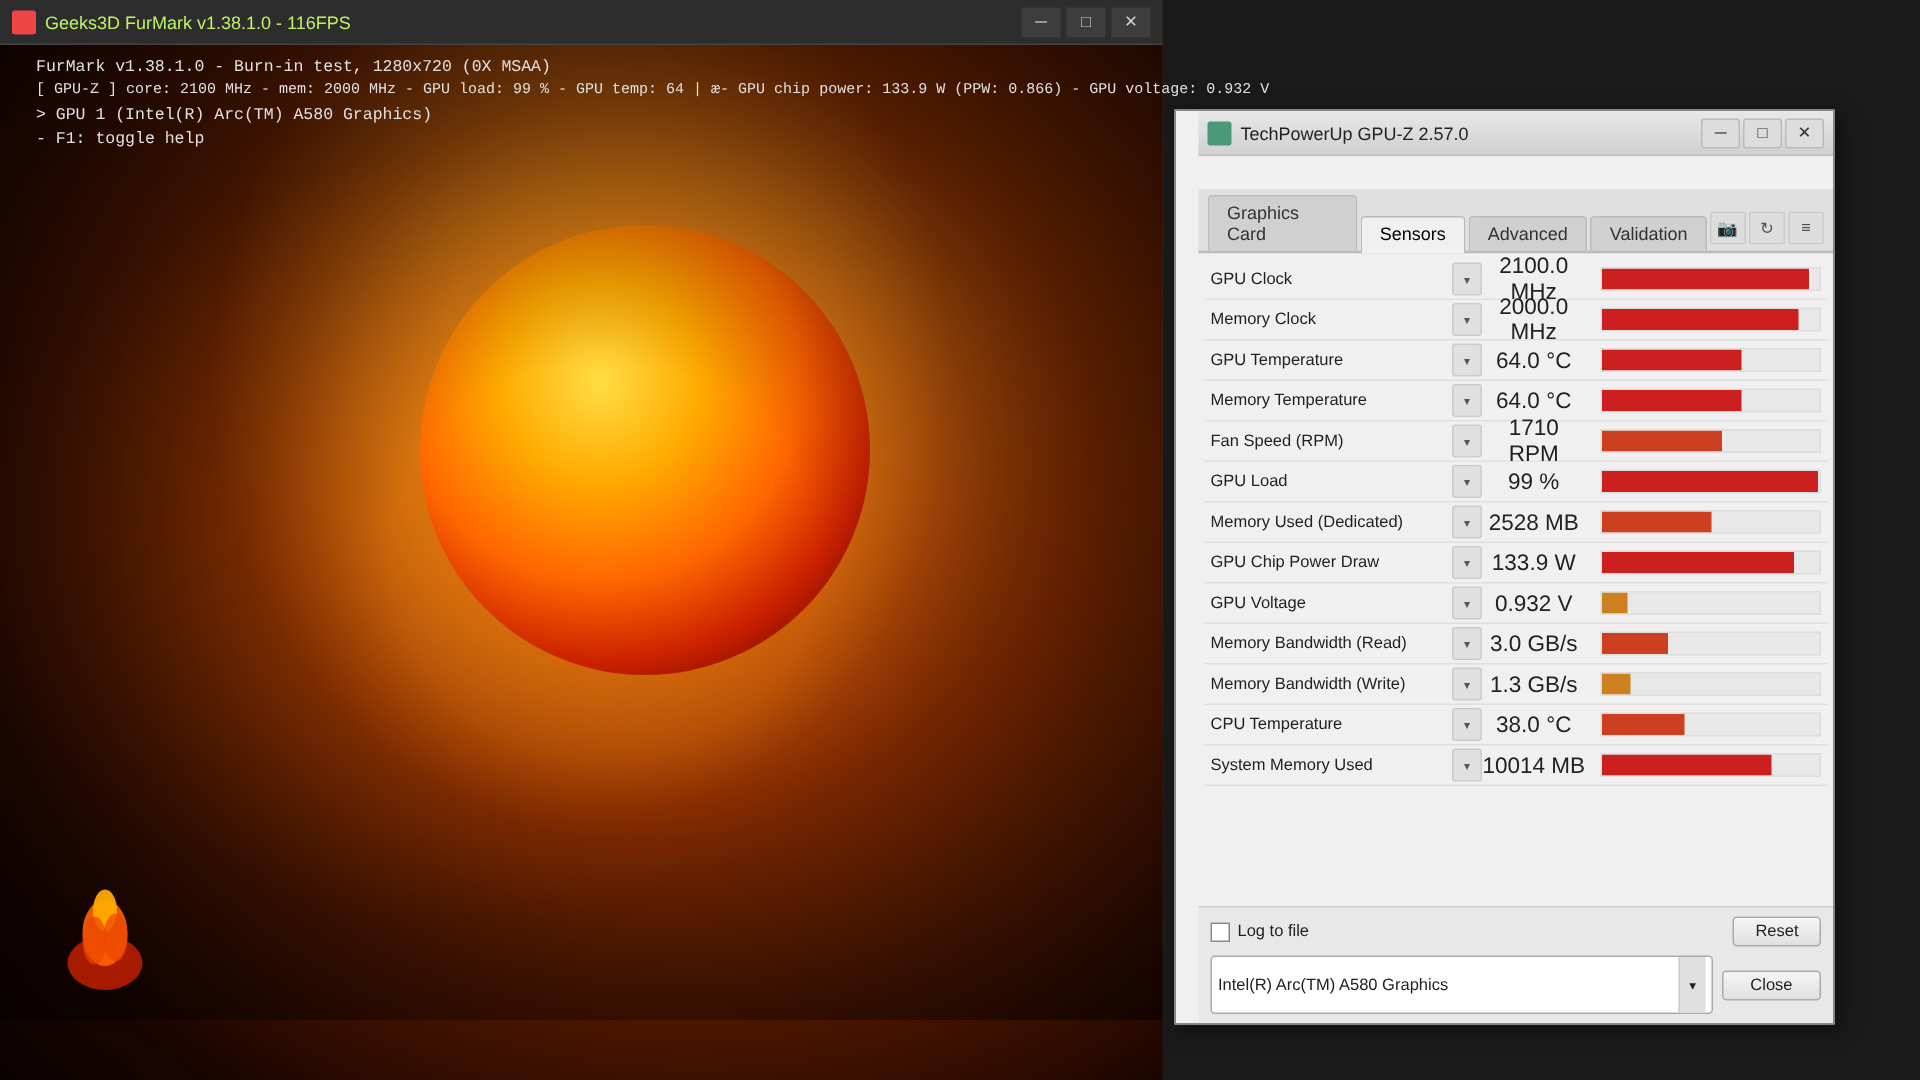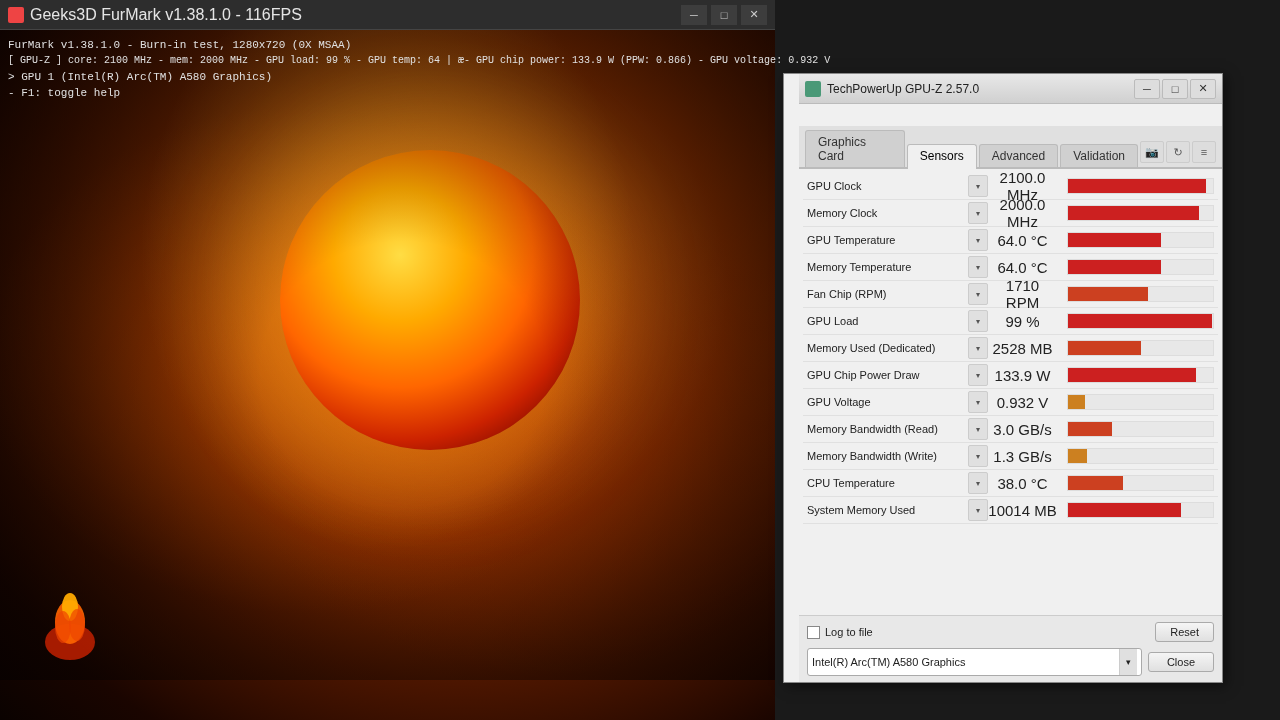--- a/index.html
+++ b/index.html
@@ -51,22 +51,22 @@
     #furmark-titlebar .icon {
       width: 16px;
       height: 16px;
       background: #e44;
       border-radius: 2px;
       margin-right: 6px;
       flex-shrink: 0;
     }
 
     #furmark-titlebar .title {
-      color: #e5e5e5;
-      font-size: 16px;
+      color: #bef264;
+      font-size: 12px;
     }
 
     #furmark-titlebar .controls {
       margin-left: auto;
       display: flex;
       gap: 4px;
     }
 
     #furmark-titlebar .ctrl-btn {
       width: 26px;
@@ -78,21 +78,21 @@
       cursor: pointer;
       display: flex;
       align-items: center;
       justify-content: center;
     }
 
     
     #furmark-overlay {
       position: absolute;
       top: 33px;
-      left: 0;
+      left: 16px;
       width: 866px;
       padding: 4px 8px;
       z-index: 10;
     }
 
     #furmark-overlay .line {
       font-size: 11px;
       line-height: 16px;
       color: #e0e0e0;
       font-family: 'Courier New', monospace;
@@ -330,21 +330,21 @@
     }
 
     #gpuz-bottom-bottom {
       display: flex;
       align-items: center;
       gap: 6px;
     }
 
     .gpu-select {
       flex: 1;
-      height: 28px;
+      height: 39px;
       background: white;
       border: 1px solid #aaa;
       border-radius: 3px;
       font-size: 11px;
       color: #222;
       padding: 0 4px;
       display: flex;
       align-items: center;
     }
 
@@ -501,21 +501,21 @@
       <span class="sensor-label-text">Memory Temperature</span>
       <div class="sensor-dropdown">▾</div>
     </div>
     <div class="sensor-value">64.0 °C</div>
     <div class="sensor-bar-container">
       <div class="sensor-bar " style="width:64%;"></div>
     </div>
   </div>
       <div class="sensor-row">
     <div class="sensor-label">
-      <span class="sensor-label-text">Fan Chip (RPM)</span>
+      <span class="sensor-label-text">Fan Speed (RPM)</span>
       <div class="sensor-dropdown">▾</div>
     </div>
     <div class="sensor-value">1710 RPM</div>
     <div class="sensor-bar-container">
       <div class="sensor-bar medium" style="width:55%;"></div>
     </div>
   </div>
       <div class="sensor-row">
     <div class="sensor-label">
       <span class="sensor-label-text">GPU Load</span>

